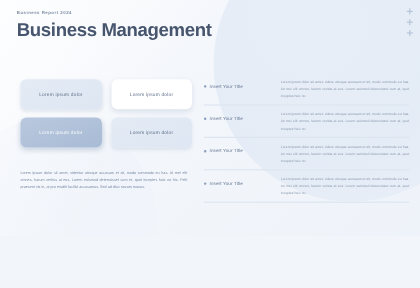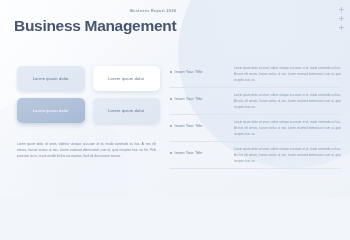--- a/index.html
+++ b/index.html
@@ -81,21 +81,20 @@
   .mark::after {
     top: 2px; left: 0; height: 1px; width: 5px;
   }
 
   
   .header {
     position: absolute;
     top: 9px;
     left: 14px;
     z-index: 5;
-    text-align: right;
   }
   .eyebrow {
     font-size: 3.6px;
     letter-spacing: 0.42px;
     color: #7d8ea6;
     font-weight: 700;
     text-transform: none;
     white-space: nowrap;
   }
   .page-title {

